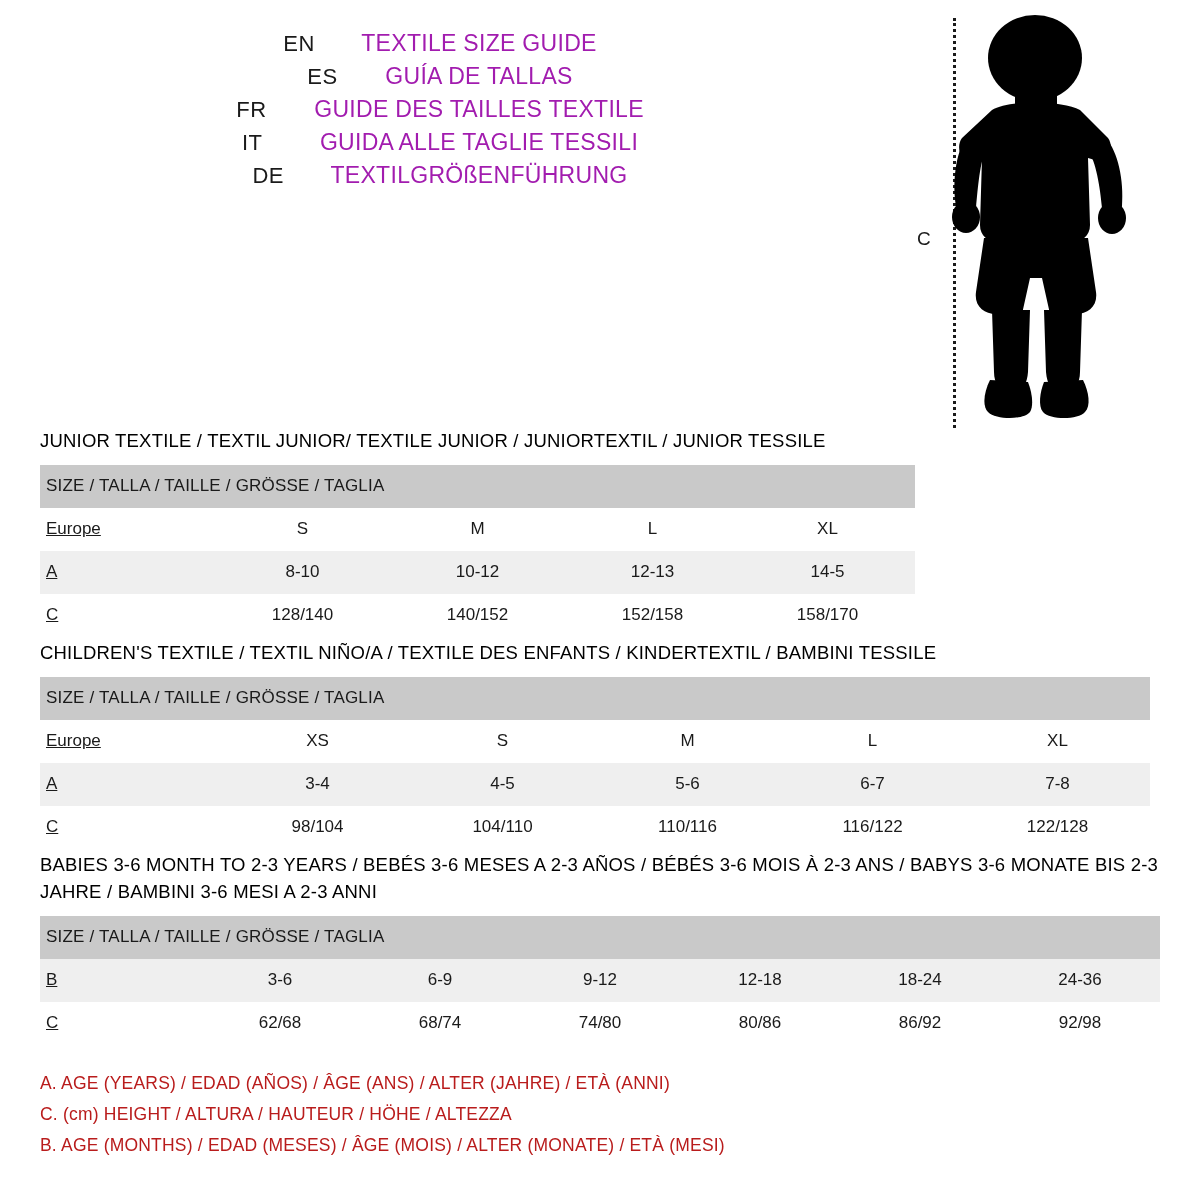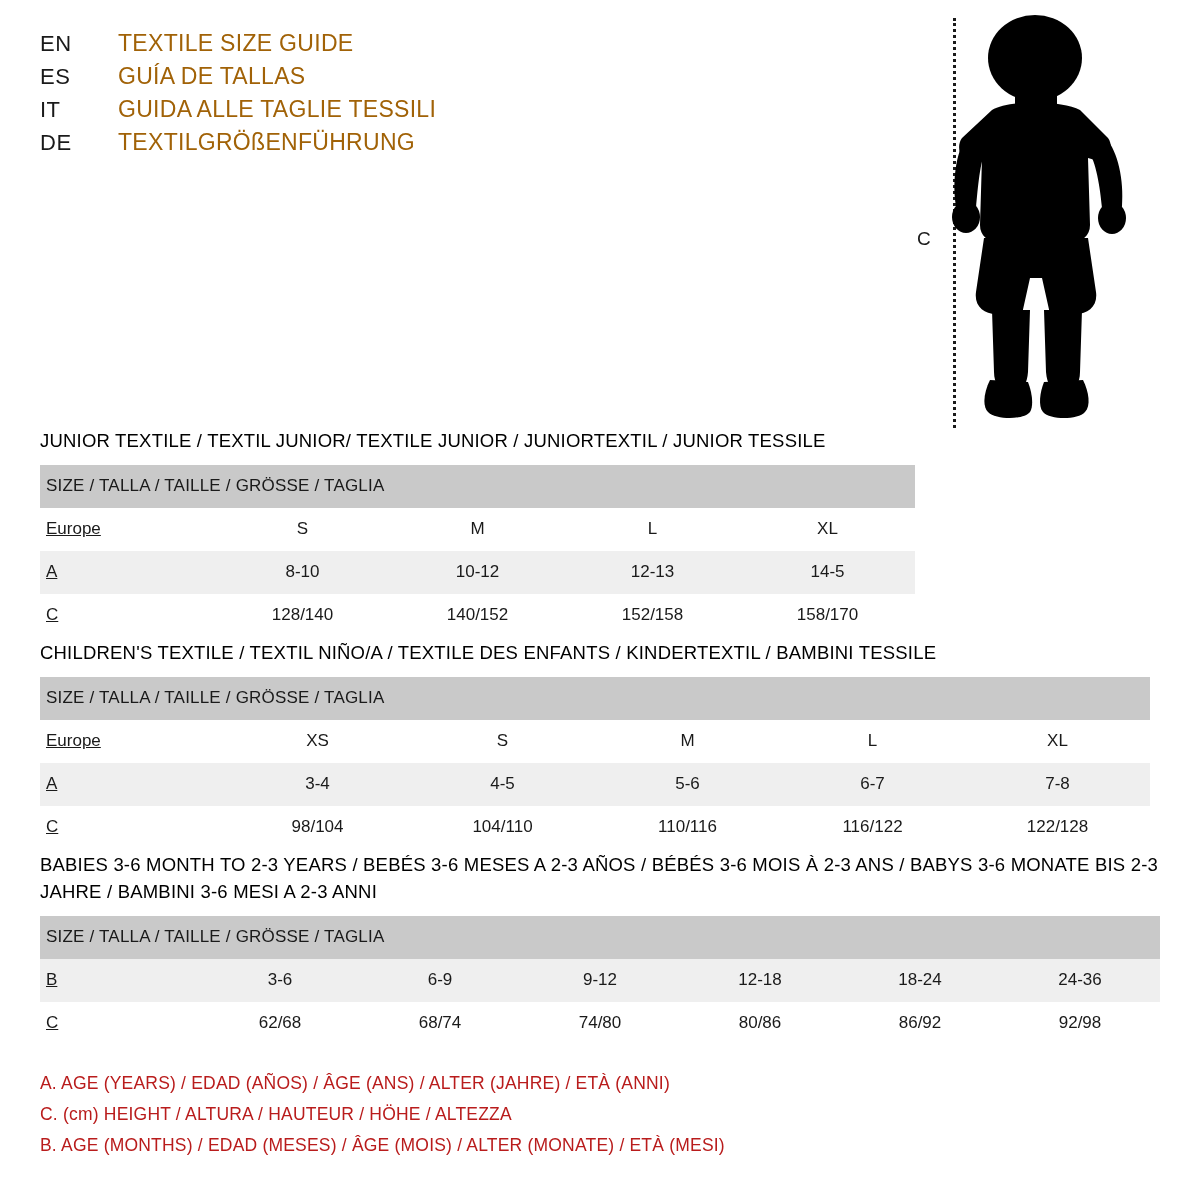--- a/index.html
+++ b/index.html
@@ -20,31 +20,32 @@
   .header {
     position: absolute;
     left: 40px;
     top: 30px;
     width: 800px;
   }
   .header-row {
     display: flex;
     align-items: baseline;
     height: 33px;
+    justify-content: center;
   }
   .header-lang {
     width: 78px;
     font-size: 22px;
     letter-spacing: 0.5px;
     color: #1a1a1a;
   }
   .header-text {
     font-size: 23px;
     letter-spacing: 0.3px;
-    color: #a16207;
+    color: #a21caf;
   }
 
   
   .figure-area {
     position: absolute;
     left: 900px;
     top: 10px;
     width: 280px;
     height: 420px;
   }
@@ -133,20 +134,24 @@
 <body>
 
 <div class="header">
   <div class="header-row">
     <span class="header-lang">EN</span>
     <span class="header-text">TEXTILE SIZE GUIDE</span>
   </div>
   <div class="header-row">
     <span class="header-lang">ES</span>
     <span class="header-text">GUÍA DE TALLAS</span>
+  </div>
+  <div class="header-row">
+    <span class="header-lang">FR</span>
+    <span class="header-text">GUIDE DES TAILLES TEXTILE</span>
   </div>
   <div class="header-row">
     <span class="header-lang">IT</span>
     <span class="header-text">GUIDA ALLE TAGLIE TESSILI</span>
   </div>
   <div class="header-row">
     <span class="header-lang">DE</span>
     <span class="header-text">TEXTILGRÖßENFÜHRUNG</span>
   </div>
 </div>

